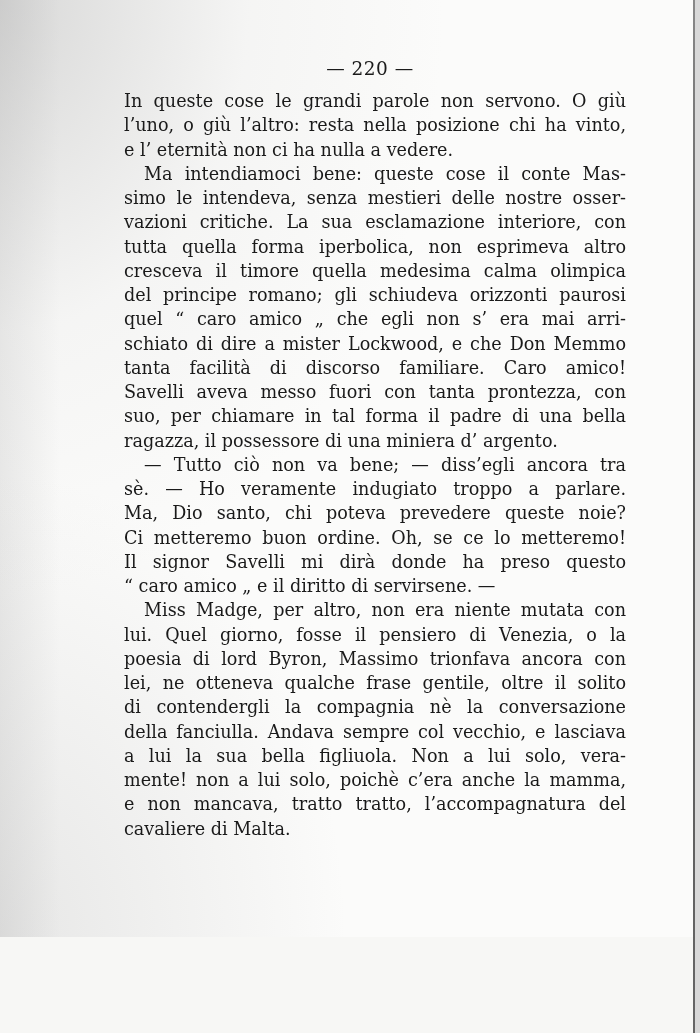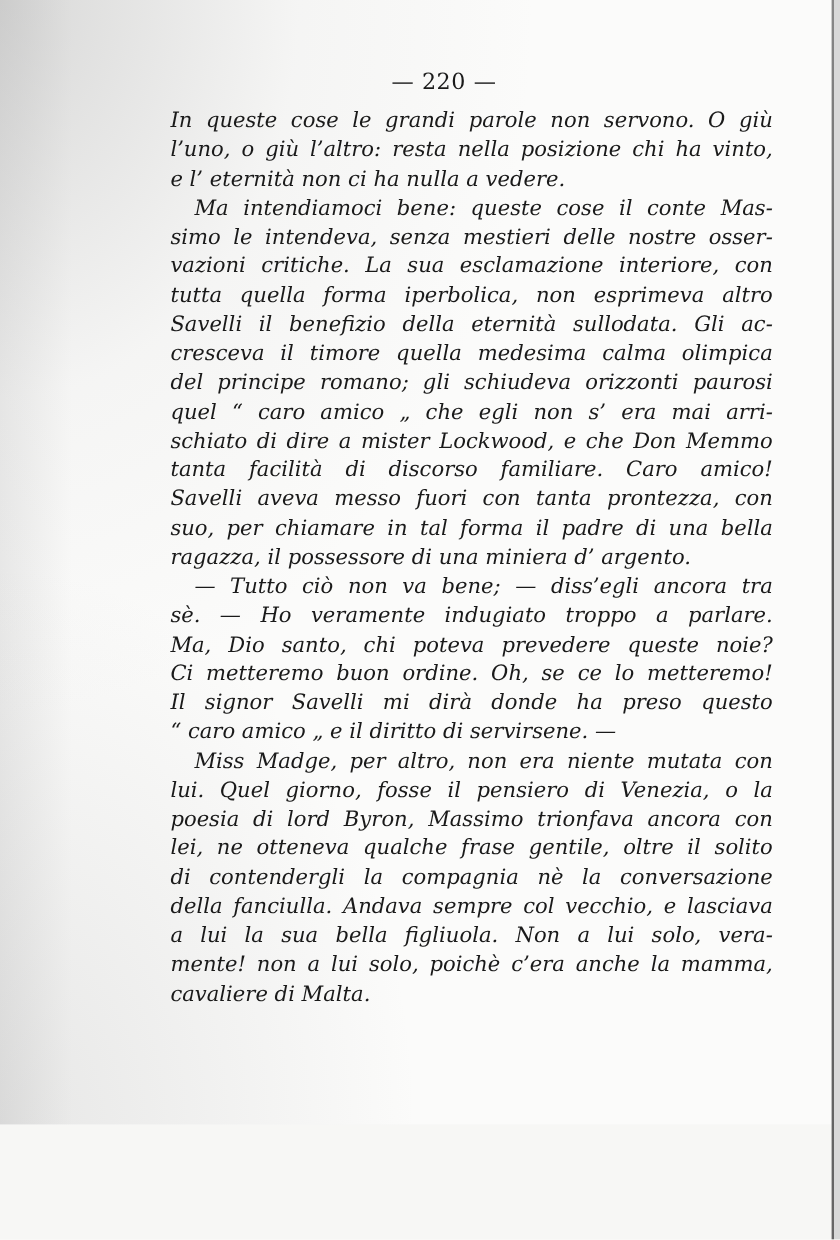--- a/index.html
+++ b/index.html
@@ -24,22 +24,22 @@
   }
   .edge-shade {
     position: absolute; left: 695px; top: 0; width: 5px; height: 1033px;
     background: #d8d8d8;
   }
   .page-number {
     position: absolute; top: 58px; left: 0; width: 740px; text-align: center;
     font-size: 18.5px; letter-spacing: 0.5px;
   }
   .text-block {
-    position: absolute; left: 142px; top: 89px; width: 502px;
-    font-size: 17.6px; line-height: 24.25px; font-style: italic;
+    position: absolute; left: 124px; top: 89px; width: 502px;
+    font-size: 17.6px; line-height: 24.25px;
   }
   .line {
     display: block; white-space: nowrap;
     text-align: justify; text-align-last: justify;
     height: 24.25px;
   }
   .line.indent { padding-left: 20px; }
   .line.last { text-align-last: left; }
 </style>
 </head>
@@ -52,21 +52,20 @@
   <div class="page-number">— 220 —</div>
 
   <div class="text-block" id="text-block">
       <span class="line">In queste cose le grandi parole non servono. O giù</span>
       <span class="line">l’uno, o giù l’altro: resta nella posizione chi ha vinto,</span>
       <span class="line last">e l’ eternità non ci ha nulla a vedere.</span>
       <span class="line indent">Ma intendiamoci bene: queste cose il conte Mas-</span>
       <span class="line">simo le intendeva, senza mestieri delle nostre osser-</span>
       <span class="line">vazioni critiche. La sua esclamazione interiore, con</span>
       <span class="line">tutta quella forma iperbolica, non esprimeva altro</span>
-      <span class="line">Savelli il benefizio della eternità sullodata. Gli ac-</span>
       <span class="line">cresceva il timore quella medesima calma olimpica</span>
       <span class="line">del principe romano; gli schiudeva orizzonti paurosi</span>
       <span class="line">quel “ caro amico „ che egli non s’ era mai arri-</span>
       <span class="line">schiato di dire a mister Lockwood, e che Don Memmo</span>
       <span class="line">tanta facilità di discorso familiare. Caro amico!</span>
       <span class="line">Savelli aveva messo fuori con tanta prontezza, con</span>
       <span class="line">suo, per chiamare in tal forma il padre di una bella</span>
       <span class="line last">ragazza, il possessore di una miniera d’ argento.</span>
       <span class="line indent">— Tutto ciò non va bene; — diss’egli ancora tra</span>
       <span class="line">sè. — Ho veramente indugiato troppo a parlare.</span>
@@ -75,15 +74,16 @@
       <span class="line">Il signor Savelli mi dirà donde ha preso questo</span>
       <span class="line last">“ caro amico „ e il diritto di servirsene. —</span>
       <span class="line indent">Miss Madge, per altro, non era niente mutata con</span>
       <span class="line">lui. Quel giorno, fosse il pensiero di Venezia, o la</span>
       <span class="line">poesia di lord Byron, Massimo trionfava ancora con</span>
       <span class="line">lei, ne otteneva qualche frase gentile, oltre il solito</span>
       <span class="line">di contendergli la compagnia nè la conversazione</span>
       <span class="line">della fanciulla. Andava sempre col vecchio, e lasciava</span>
       <span class="line">a lui la sua bella figliuola. Non a lui solo, vera-</span>
       <span class="line">mente! non a lui solo, poichè c’era anche la mamma,</span>
+      <span class="line">e non mancava, tratto tratto, l’accompagnatura del</span>
       <span class="line last">cavaliere di Malta.</span>
     </div>
 </div>
 
 </body></html>

